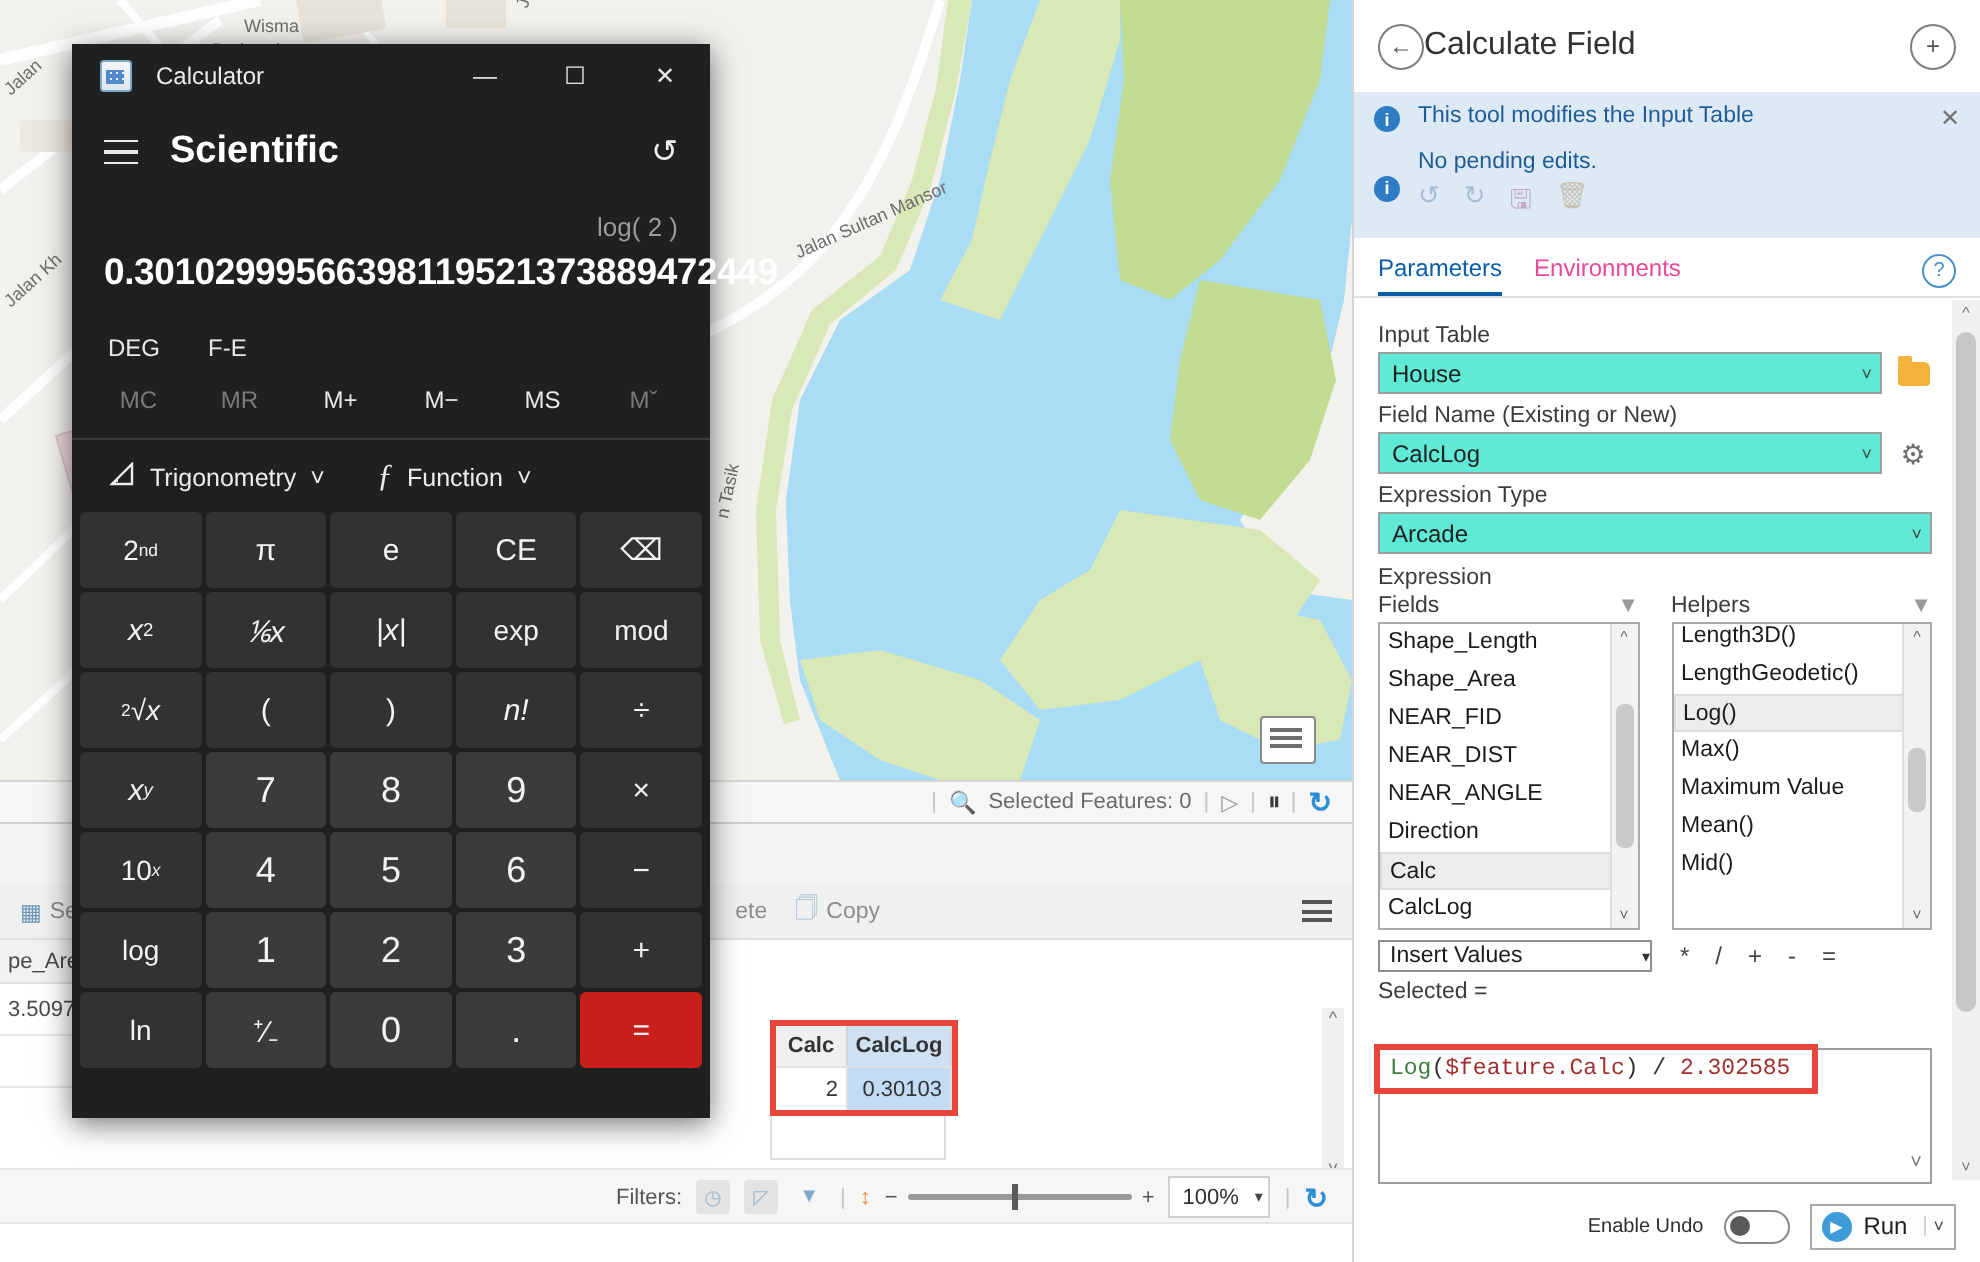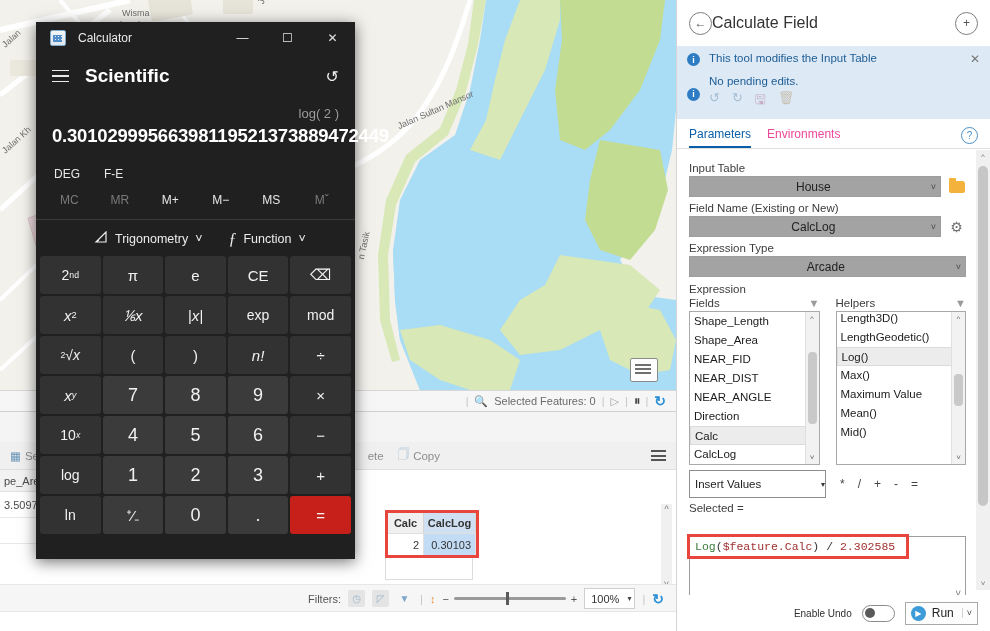--- a/index.html
+++ b/index.html
@@ -108,21 +108,21 @@
 
   .calc-expr{text-align:right;font-size:13px;color:#9b9b9b;padding:8px 16px 0 16px;}
   .calc-result{text-align:right;font-size:18.5px;font-weight:bold;color:#fff;padding:4px 16px 0 16px;letter-spacing:-.2px;}
 
   .calc-modes{display:flex;gap:24px;padding:20px 16px 0 18px;font-size:12px;color:#e8e8e8;}
   .calc-mem{display:flex;padding:12px 8px 0 8px;font-size:12px;}
   .calc-mem span{flex:1;text-align:center;color:#e8e8e8;}
   .calc-mem span.dim{color:#7a7a7a;}
 
   .calc-divider{height:1px;background:#3a3a3a;margin:12px 0 0 0;}
-  .calc-funcs{display:flex;gap:26px;padding:10px 16px 8px 18px;font-size:12.5px;color:#ececec;align-items:center;margin-left:40px;}
+  .calc-funcs{display:flex;gap:26px;padding:10px 16px 8px 18px;font-size:12.5px;color:#ececec;align-items:center;}
   .calc-funcs .grp{display:flex;align-items:center;gap:7px;}
 
   .keypad{display:grid;grid-template-columns:repeat(5,1fr);gap:2px;padding:0 4px 5px 4px;}
   .key{
     height:38px;background:#323232;border-radius:3px;display:flex;align-items:center;justify-content:center;
     font-size:15px;color:#f2f2f2;user-select:none;
   }
   .key.num{background:#3b3b3b;font-size:18px;}
   .key.eq{background:#c7201a;}
   .key.small{font-size:14px;}
@@ -145,22 +145,22 @@
 
   .tabs{display:flex;gap:16px;padding:8px 12px 0 12px;border-bottom:1px solid #e0e0e0;font-size:12px;}
   .tab{padding-bottom:5px;color:#ec4899;}
   .tab.active{color:#0a5ea8;border-bottom:2px solid #0a5ea8;}
   .help-q{margin-left:auto;width:15px;height:15px;border-radius:50%;border:1.2px solid #4a90c4;color:#4a90c4;font-size:10px;display:flex;align-items:center;justify-content:center;}
 
   .p-body{position:relative;padding:8px 24px 0 12px;box-sizing:border-box;}
   .fieldlbl{font-size:11.5px;color:#3c3c3c;margin:5px 0 2px 0;}
   .row{display:flex;align-items:center;gap:6px;}
   .combo{
-    flex:1;height:21px;border:1px solid #9d9d9d;background:#a3a3a3;display:flex;align-items:center;
-    padding:0 4px 0 6px;box-sizing:border-box;font-size:12px;color:#222;text-align:center;
+    flex:1;height:21px;border:1px solid #9d9d9d;background:#5eead4;display:flex;align-items:center;
+    padding:0 4px 0 6px;box-sizing:border-box;font-size:12px;color:#222;
   }
   .combo .cv{flex:1;}
   .combo .chev{color:#444;font-size:9px;}
   .icon-btn{width:19px;height:19px;display:flex;align-items:center;justify-content:center;font-size:13px;}
   .folder{width:16px;height:12px;background:#f2b23c;border-radius:1px 3px 2px 2px;position:relative;}
   .folder::before{content:"";position:absolute;left:0;top:-3px;width:7px;height:3px;background:#f2b23c;border-radius:1px 1px 0 0;}
   .gear{color:#6f6f6f;font-size:14px;}
 
   .lists{display:flex;gap:16px;margin-top:1px;}
   .listcol{flex:1;}
@@ -170,21 +170,21 @@
   .lb ul{list-style:none;margin:0;padding:0;}
   .lb li{height:19px;line-height:19px;padding-left:4px;color:#1b1b1b;white-space:nowrap;overflow:hidden;}
   .lb li.sel{background:#ececec;border:1px solid #dcdcdc;box-sizing:border-box;}
   .lb .sb{position:absolute;right:0;top:0;width:13px;height:100%;background:#f2f2f2;border-left:1px solid #dfdfdf;}
   .lb .sb .a{font-size:8px;color:#666;text-align:center;line-height:13px;}
   .lb .sb .a.bot{position:absolute;bottom:0;left:0;right:0;}
   .lb .sb .thumb{position:absolute;left:2px;width:9px;background:#c9c9c9;border-radius:4px;}
 
   .oprow{display:flex;gap:8px;align-items:center;margin-top:5px;}
   .insert{
-    width:137px;height:28px;border:1px solid #8d8d8d;background:#fff;display:flex;align-items:center;
+    width:137px;height:16px;border:1px solid #8d8d8d;background:#fff;display:flex;align-items:center;
     padding:0 0 0 5px;box-sizing:border-box;font-size:11.5px;color:#1b1b1b;gap:44px;
   }
   .insert .chev{margin-left:auto;font-size:8px;color:#333;}
   .ops{display:flex;gap:13px;font-size:12px;color:#444;padding-left:6px;}
 
   .exprlbl{font-size:11.5px;color:#3c3c3c;margin:4px 0 2px 0;}
   .exprbox{border:1px solid #9d9d9d;background:#fff;height:68px;position:relative;box-sizing:border-box;}
   .exprtext{
     font-family:"Liberation Mono",monospace;font-size:11.5px;padding:3px 5px;white-space:nowrap;
   }

